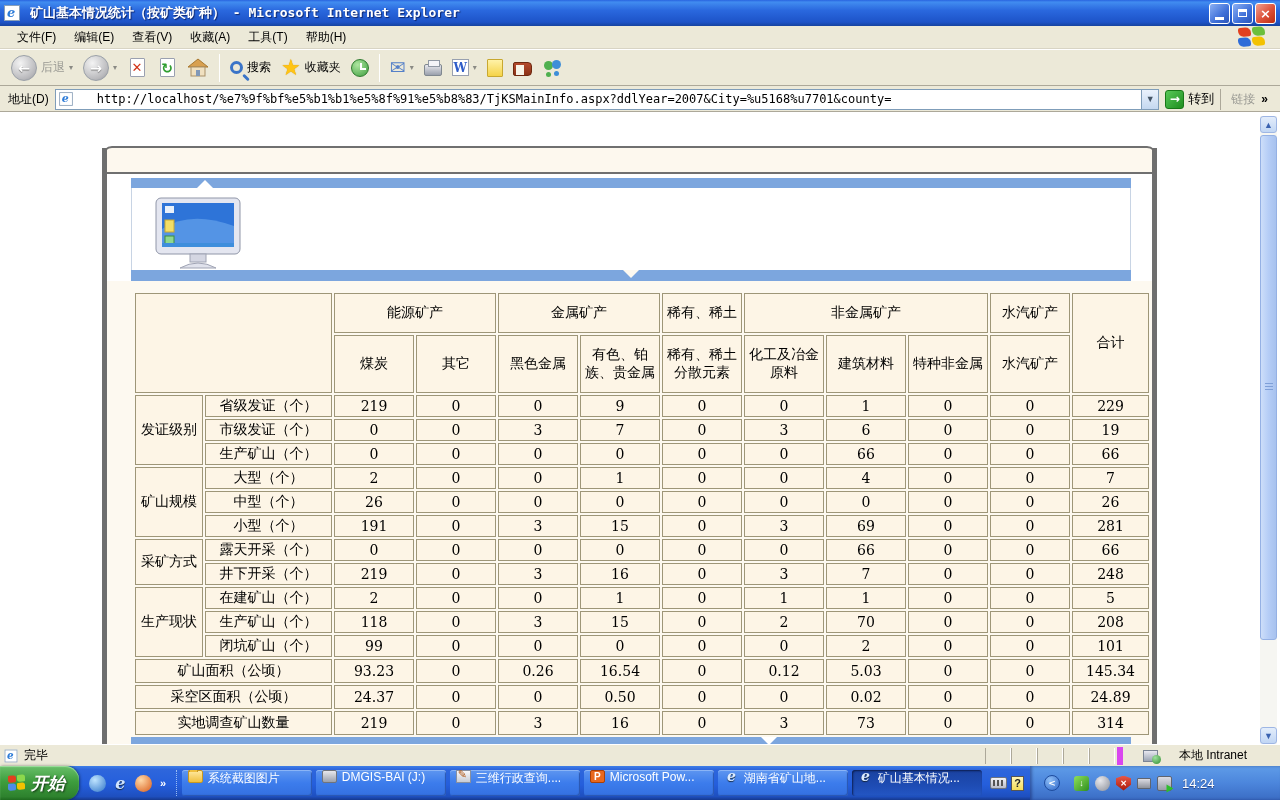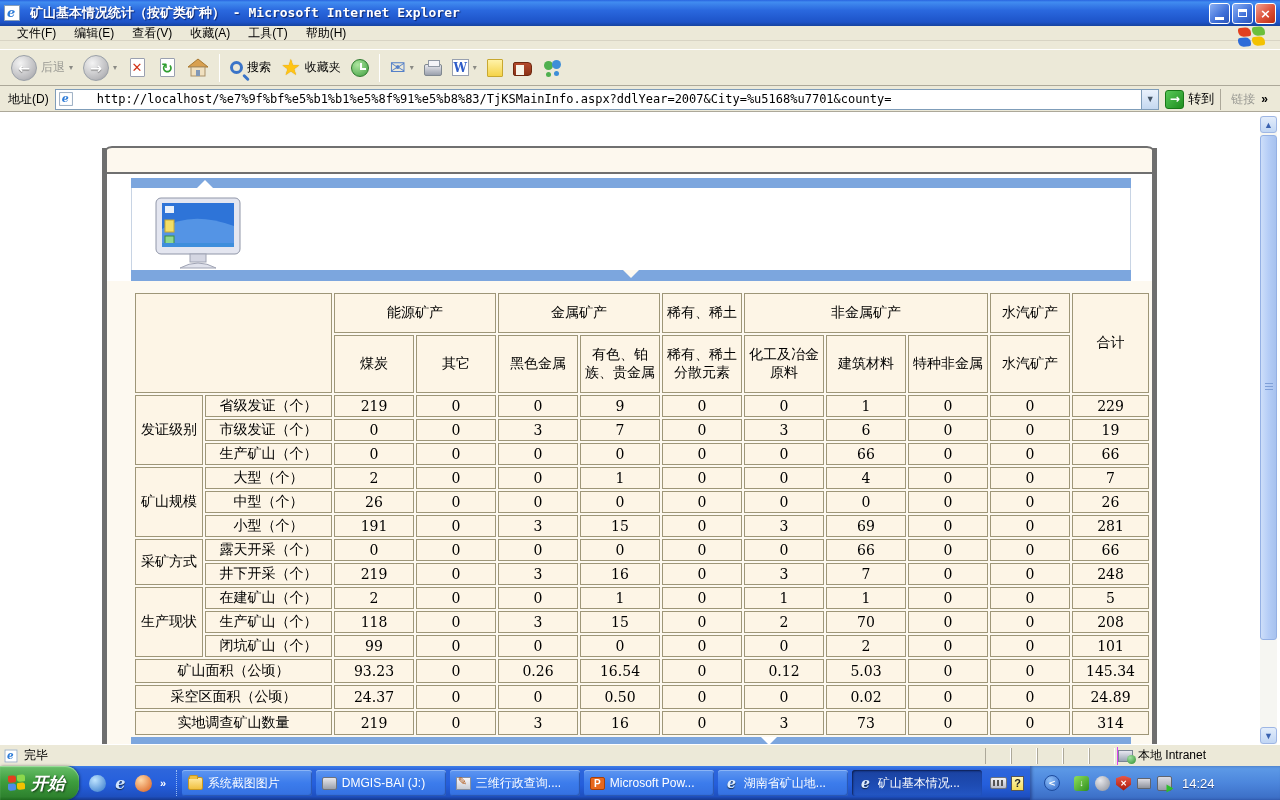--- a/index.html
+++ b/index.html
@@ -16,21 +16,21 @@
   .title-text { color:#fff; font:bold 13px "DejaVu Sans Mono", monospace; margin-left:10px; text-shadow:1px 1px 1px rgba(0,0,40,.6); flex:1 1 auto; white-space:nowrap; overflow:hidden; }
   .winbtns { display:flex; gap:2px; }
   .wbtn { width:21px; height:21px; border:1px solid #fff; border-radius:3px; color:#fff;
     display:flex; align-items:center; justify-content:center; font:bold 13px "DejaVu Sans", sans-serif;
     background: linear-gradient(135deg,#8BB0F4 0%,#3E6FD8 60%,#2B55B8 100%); }
   .wbtn.close { background: linear-gradient(135deg,#F0A090 0%,#DD5038 55%,#BC2C0F 100%); }
   .wbtn .minbar { width:9px; height:3px; background:#fff; margin-top:10px; }
   .wbtn .rest { width:9px; height:8px; border:1px solid #fff; border-top:3px solid #fff; }
 
   
-  .menubar { position:absolute; left:0; top:26px; width:1280px; height:15px; background:#ECE9D8;
+  .menubar { position:absolute; left:0; top:26px; width:1280px; height:23px; background:#ECE9D8;
     border-bottom:1px solid #D8D4C4; display:flex; align-items:center; padding-left:8px; }
   .menu-item { font-size:12px; color:#000; padding:3px 9px; cursor:default; }
   .winlogo { position:absolute; right:12px; top:1px; width:30px; height:21px; display:grid;
     grid-template-columns:13px 13px; grid-template-rows:9px 9px; gap:1px; transform:skewY(-4deg); }
   .winlogo b { border-radius:2px 6px 2px 6px; }
   .winlogo b:nth-child(1){background:#E2401F;} .winlogo b:nth-child(2){background:#6CBF3C;}
   .winlogo b:nth-child(3){background:#2E6CD8;} .winlogo b:nth-child(4){background:#F3C200;}
 
   
   .toolbar { position:absolute; left:0; top:49px; width:1280px; height:37px; background:#ECE9D8;
@@ -117,21 +117,21 @@
   .sb-thumb { position:absolute; left:0; top:19px; width:17px; height:505px; border-radius:3px;
     background:linear-gradient(90deg,#CDDEF9,#B5CDF6 50%,#A8C2EE); border:1px solid #95B1E4; }
   .sb-grip { position:absolute; left:4px; top:50%; margin-top:-5px; width:8px; height:1px; background:#7FA0D8;
     box-shadow:0 3px 0 #7FA0D8, 0 6px 0 #7FA0D8; }
 
   
   .statusbar { position:absolute; left:0; top:744px; width:1280px; height:22px; background:#ECE9D8;
     border-top:1px solid #fff; display:flex; align-items:center; padding:0 3px; font-size:12px; }
   .status-left { display:flex; align-items:center; gap:5px; flex:1; }
   .pane { height:16px; border-left:1px solid #ACA899; border-right:1px solid #fff; width:26px; }
-  .zone-pane { display:flex; align-items:center; gap:5px; border-left:1px solid #d946ef; padding-left:0; margin-left:2px; width:160px; height:18px; }
+  .zone-pane { display:flex; align-items:center; gap:21px; border-left:6px solid #d946ef; padding-left:20px; margin-left:2px; width:160px; height:18px; }
   .zone-icon { width:15px; height:12px; background:linear-gradient(#e8e8f0,#9aa4b4); border:1px solid #7A8494; position:relative; }
   .zone-icon:after { content:""; position:absolute; right:-4px; bottom:-3px; width:9px; height:9px; border-radius:50%; background:radial-gradient(circle at 35% 30%,#9FE09F,#2E8E2E); }
 
   
   .taskbar { position:absolute; left:0; top:766px; width:1280px; height:34px;
     background:linear-gradient(180deg,#3E7FE8 0%,#2E66DC 10%,#245EDC 55%,#1E4FBE 90%,#16398E 100%); display:flex; align-items:center; }
   .start-btn { width:92px; height:34px; border-radius:0 14px 14px 0; display:flex; align-items:center; gap:5px; padding-left:8px;
     background:linear-gradient(180deg,#6ABF6A 0%,#3E9E3E 45%,#2E822E 90%,#1E6A1E 100%);
     box-shadow:inset 0 1px 1px #9FDF9F, 1px 0 3px rgba(0,0,0,.45); }
   .start-flag { width:18px; height:16px; display:grid; grid-template-columns:8px 8px; grid-template-rows:7px 7px; gap:1px; transform:skewY(-6deg); }
@@ -139,21 +139,21 @@
   .start-flag b:nth-child(1){background:#E2401F;} .start-flag b:nth-child(2){background:#8CD84C;}
   .start-flag b:nth-child(3){background:#4E8CE8;} .start-flag b:nth-child(4){background:#F3C200;}
   .start-label { font:bold italic 17px "Liberation Serif", serif; color:#fff; text-shadow:1px 1px 2px rgba(0,0,0,.6); }
   .quicklaunch { display:flex; align-items:center; gap:6px; padding:0 6px 0 10px; }
   .ql-icon { width:17px; height:17px; border-radius:3px; display:flex; align-items:center; justify-content:center; }
   .ql-globe { background:radial-gradient(circle at 35% 30%,#BFE4FF,#2E74C8); border-radius:50%; }
   .ql-ie { color:#CFE4FF; font:bold italic 16px "DejaVu Serif", serif; text-shadow:0 1px 1px #123; }
   .ql-media { background:radial-gradient(circle at 35% 30%,#FFD9A8,#D85A18); border-radius:50%; }
   .ql-chev { color:#fff; font-weight:bold; font-size:11px; margin-left:2px; }
   .tb-sep { width:2px; height:26px; border-left:1px dotted #9ABCF4; margin:0 4px; }
-  .task-btn { width:130px; height:26px; margin-right:4px; border-radius:3px; display:flex; align-items:center; gap:5px; padding:0 6px;
+  .task-btn { width:130px; height:26px; margin-right:4px; border-radius:3px; display:flex; align-items:flex-start; gap:5px; padding:0 6px;
     background:linear-gradient(180deg,#5E96F0 0%,#3C7CEC 50%,#3470E0 100%); box-shadow:inset 0 1px 0 #8AB4F6, inset -1px -1px 1px #2A56B0;
     color:#fff; font-size:12px; white-space:nowrap; overflow:hidden; }
   .task-btn.active { background:linear-gradient(180deg,#1A42A0 0%,#1E4CB4 60%,#2356C4 100%); box-shadow:inset 1px 1px 2px rgba(0,0,20,.6); }
   .task-btn .tlabel { overflow:hidden; text-overflow:ellipsis; }
   .ti { flex:0 0 auto; width:15px; height:13px; position:relative; }
   .ti-folder { background:linear-gradient(#FFE9A0,#F0C040); border:1px solid #C89820; border-radius:1px 2px 2px 2px; }
   .ti-folder:before { content:""; position:absolute; left:0; top:-3px; width:7px; height:3px; background:#F0C040; border:1px solid #C89820; border-bottom:none; border-radius:2px 2px 0 0; }
   .ti-drive { background:linear-gradient(#E8E8EC,#9AA0AC); border:1px solid #70747C; border-radius:2px; }
   .ti-app { background:linear-gradient(#F8F8FC,#C8CCD4); border:1px solid #8890A0; }
   .ti-app:after { content:"✎"; position:absolute; left:1px; top:-3px; font-size:11px; color:#B05818; }

